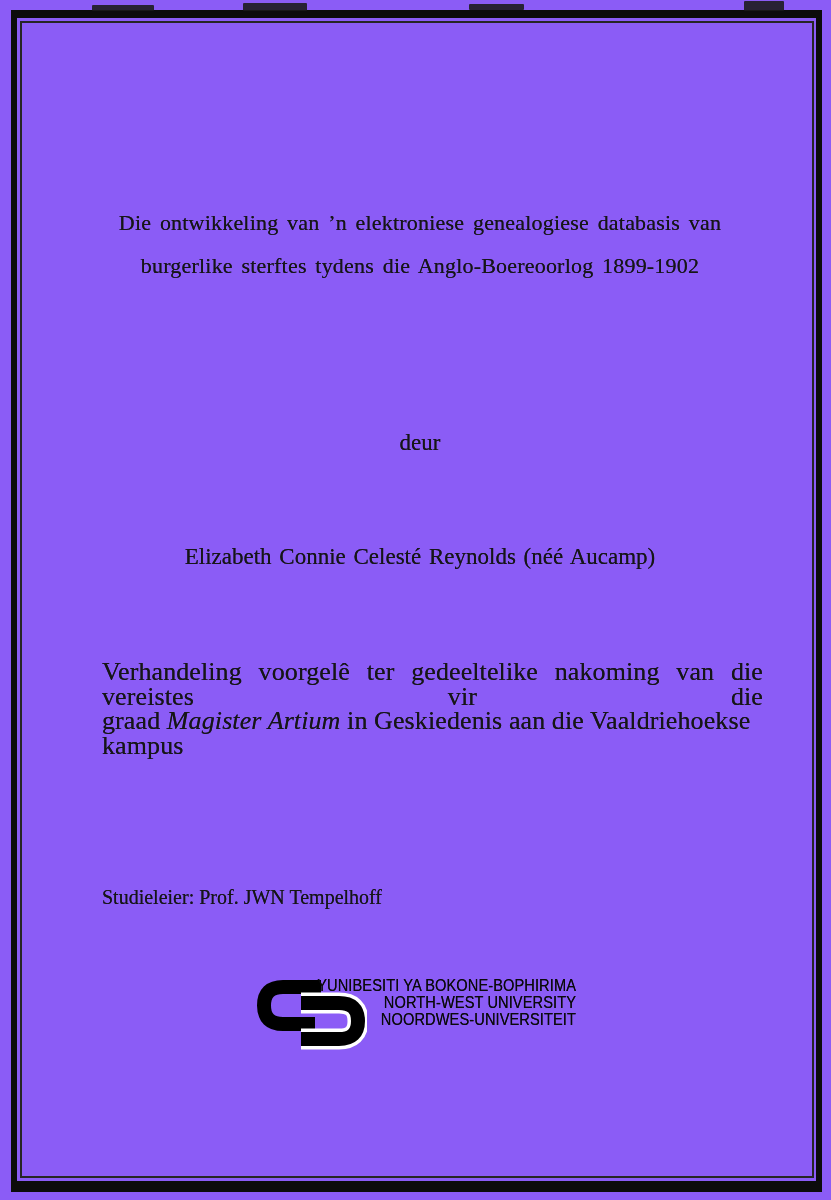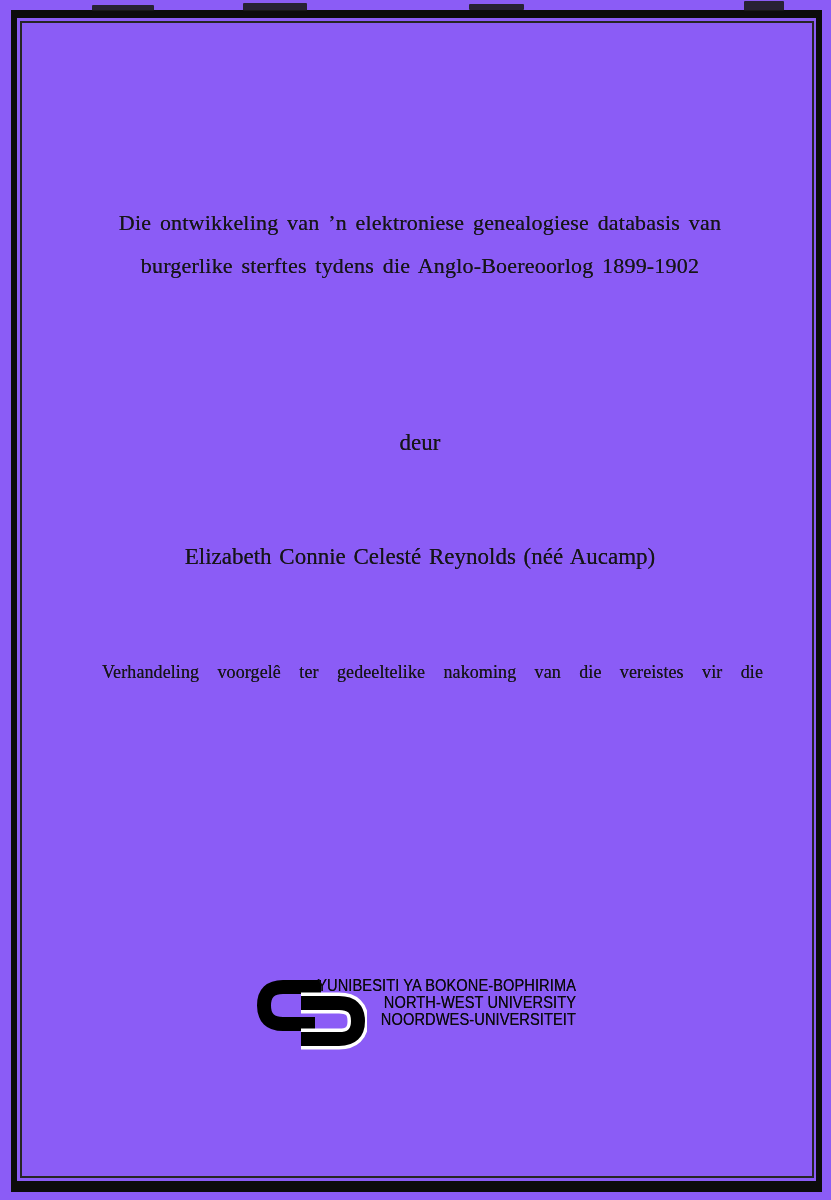--- a/index.html
+++ b/index.html
@@ -32,21 +32,21 @@
   
   .ink{text-shadow:0 0 .5px rgba(10,10,10,.75);}
   .centerband{position:absolute;left:30px;width:780px;text-align:center;}
 
   .title{top:201px;font-size:22px;line-height:43px;word-spacing:3px;letter-spacing:.2px;}
   .byline{top:433px;font-size:23px;line-height:19px;}
   .author{top:544px;font-size:23px;line-height:26px;word-spacing:2px;}
 
   .statement{
     position:absolute;left:102px;top:660px;width:661px;
-    font-size:18px;line-height:24.5px;letter-spacing:.1px;
+    font-size:26px;line-height:24.5px;letter-spacing:.1px;
   }
   .statement .just{text-align:justify;text-align-last:justify;}
   .statement .deg{font-style:italic;}
 
   .supervisor-block{
     position:absolute;left:102px;top:885px;
     font-size:20px;line-height:25.5px;
   }
 
   
@@ -77,23 +77,25 @@
     <div>Die ontwikkeling van ’n elektroniese genealogiese databasis van</div>
     <div>burgerlike sterftes tydens die Anglo-Boereoorlog 1899-1902</div>
   </div>
 
   <div class="centerband byline ink">deur</div>
 
   <div class="centerband author ink">Elizabeth Connie Celesté Reynolds (néé Aucamp)</div>
 
   <div class="statement ink">
     <div class="just">Verhandeling voorgelê ter gedeeltelike nakoming van die vereistes vir die</div>
+    <div><span>graad </span><span class="deg">Magister Artium</span><span> in Geskiedenis aan die Vaaldriehoekse kampus</span></div>
   </div>
 
   <div class="supervisor-block ink">
+    <div>Studieleier: Prof. JWN Tempelhoff</div>
   </div>
 
   <div>
     <svg class="logo-mark" viewBox="0 0 112 76" aria-hidden="true">
 
       <path d="M66 12 H28 Q9 12 9 30.5 Q9 49 28 49 h32" fill="none" stroke="#000000" stroke-width="14"></path>
 
       <path d="M46 28 H84 Q103 28 103 46 Q103 64 84 64 H46" fill="none" stroke="#ffffff" stroke-width="21"></path>
       <path d="M46 28 H84 Q103 28 103 46 Q103 64 84 64 H46" fill="none" stroke="#000000" stroke-width="14"></path>
     </svg>

